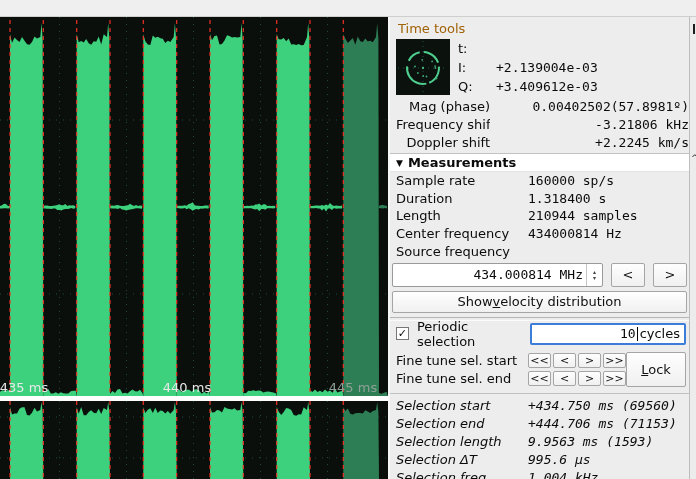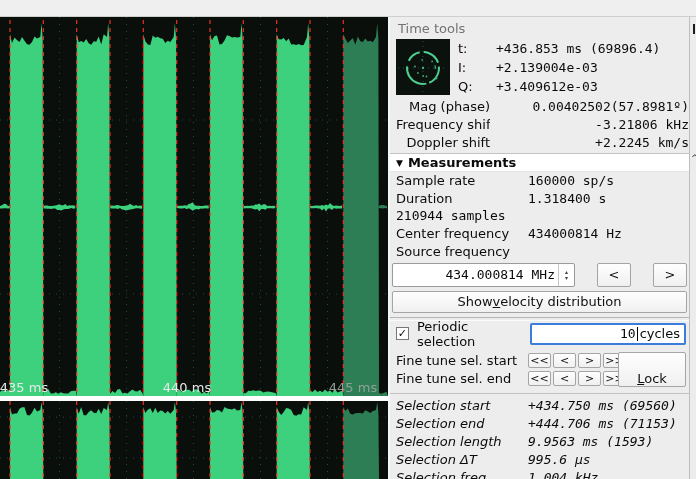--- a/index.html
+++ b/index.html
@@ -10,21 +10,21 @@
   .topstrip{position:absolute;left:0;top:0;width:696px;height:17px;background:#efefef;
             border-bottom:1px solid #cfcfcf;box-sizing:border-box;}
 
   
   .wave{position:absolute;left:0;top:17px;width:460px;height:462px;background:#0a0f0c;}
   .wave svg{display:block;}
 
   
   .panel{position:absolute;left:388px;top:17px;width:301px;height:462px;background:#ededed;
          border-left:2px solid #f7f7f7;box-sizing:border-box;overflow:hidden;padding-top:4px;}
-  .ptitle{height:16px;padding-left:8px;font-size:13px;color:#737373;}
+  .ptitle{height:16px;padding-left:8px;font-size:13px;color:#a16207;}
 
   .tiq{display:flex;height:58px;margin-top:2px;}
   .thumb{width:54px;height:56px;margin-left:6px;margin-right:4px;background:#0b110d;flex:0 0 auto;}
   .tiq-rows{flex:1;}
   .kv{display:grid;align-items:center;padding-left:6px;}
   .kv .lab{font-family:"DejaVu Sans",sans-serif;white-space:nowrap;overflow:hidden;}
   .kv .val{font-family:"DejaVu Sans Mono",monospace;white-space:pre;}
   .tiq-rows .kv{grid-template-columns:38px 1fr;height:19px;padding-left:4px;}
   .info .kv{grid-template-columns:94px 1fr;height:18px;text-align:right;}
   .meas .kv{grid-template-columns:132px 1fr;height:17.6px;}
@@ -32,21 +32,21 @@
 
   .section-header{margin-top:2px;height:19px;background:#ffffff;border-top:1px solid #c2c2c2;
                   border-bottom:1px solid #e4e4e4;display:flex;align-items:center;
                   padding-left:6px;font-weight:bold;box-sizing:border-box;cursor:default;}
   .section-header .tri{font-size:9px;margin-right:5px;}
 
   .btn{background:linear-gradient(#fefefe,#f0f0f0);border:1px solid #a5a5a5;border-radius:2px;
        display:flex;align-items:center;justify-content:center;color:#111;box-sizing:border-box;}
   .mnemonic{text-decoration:underline;}
 
-  .freqrow{display:flex;margin:3px 2px 0 2px;height:24px;gap:22px;}
+  .freqrow{display:flex;margin:3px 2px 0 2px;height:24px;gap:8px;}
   .spinfield{flex:1;background:#fff;border:1px solid #9a9a9a;border-radius:2px;display:flex;
              align-items:center;box-sizing:border-box;}
   .spinfield .fval{flex:1;text-align:right;font-family:"DejaVu Sans Mono",monospace;padding-right:3px;}
   .spin-arrows{width:15px;height:100%;border-left:1px solid #c6c6c6;display:flex;flex-direction:column;
                align-items:center;justify-content:center;font-size:6px;line-height:6px;color:#444;}
   .navbtn{width:34px;height:24px;font-size:13px;}
 
   .widebtn{margin:4px 2px 0 2px;height:22px;}
   .groove{height:2px;border-top:1px solid #b5b5b5;border-bottom:1px solid #fbfbfb;margin:4px 0 1px 0;}
 
@@ -57,21 +57,21 @@
   .pfield{margin-left:auto;margin-right:3px;width:158px;height:22px;background:#fff;
           border:2px solid #3c7dd9;border-radius:2px;box-sizing:border-box;display:flex;
           align-items:center;justify-content:flex-end;padding-right:4px;}
   .pfield .pval{font-family:"DejaVu Sans Mono",monospace;}
   .caret-bar{width:1px;height:14px;background:#000;margin:0 2px 0 1px;}
 
   .fineblock{position:relative;margin-top:6px;height:36px;}
   .finerow{display:flex;align-items:center;height:18px;padding-left:6px;}
   .finerow .flab{width:132px;white-space:nowrap;overflow:hidden;flex:0 0 auto;}
   .stepbtn{width:23px;height:15px;font-size:11px;margin-right:2px;padding:0;}
-  .lockbtn{position:absolute;right:3px;top:0;width:68px;height:35px;font-size:13px;align-items:flex-end;}
+  .lockbtn{position:absolute;right:3px;top:0;width:60px;height:35px;font-size:13px;}
 
   .sepline{height:1px;background:#c2c2c2;margin:5px 0 3px 0;}
 
   
   .sliver{position:absolute;left:689px;top:17px;width:7px;height:462px;background:#ececec;
           border-left:1px solid #bdbdbd;box-sizing:border-box;}
   .sliver .frag{position:absolute;left:3px;top:7px;width:2px;height:10px;background:#1c1c1c;}
   .sliver .scaret{position:absolute;left:1px;top:136px;font-size:9px;color:#333;}
 </style>
 </head>
@@ -184,21 +184,20 @@
             <circle cx="36.1" cy="22.4" r="0.9" fill="#3fae79"></circle>
             <circle cx="27.2" cy="37.0" r="0.9" fill="#3fae79"></circle>
             <circle cx="30.5" cy="37.5" r="0.9" fill="#3fae79"></circle>
             <circle cx="40.5" cy="39.2" r="0.9" fill="#3fae79"></circle>
             <circle cx="27" cy="29" r="1.1" fill="#4fcf8f"></circle>
           </svg>
       </div>
       <div class="tiq-rows">
         <div class="kv">
           <span class="lab">t:</span>
-          <span class="val">+436.853 ms (69896.4)</span>
         </div>
         <div class="kv">
           <span class="lab">I:</span>
           <span class="val">+2.139004e-03</span>
         </div>
         <div class="kv">
           <span class="lab">Q:</span>
           <span class="val">+3.409612e-03</span>
         </div>
       </div>
@@ -227,20 +226,21 @@
     <div class="meas">
       <div class="kv">
         <span class="lab">Sample rate</span>
         <span class="val">160000 sp/s</span>
       </div>
       <div class="kv">
         <span class="lab">Duration</span>
         <span class="val">1.318400 s</span>
       </div>
       <div class="kv">
+        <span class="lab">Length</span>
         <span class="val">210944 samples</span>
       </div>
       <div class="kv">
         <span class="lab">Center frequency</span>
         <span class="val">434000814 Hz</span>
       </div>
       <div class="kv">
         <span class="lab">Source frequency</span>
         <span class="val"></span>
       </div>

